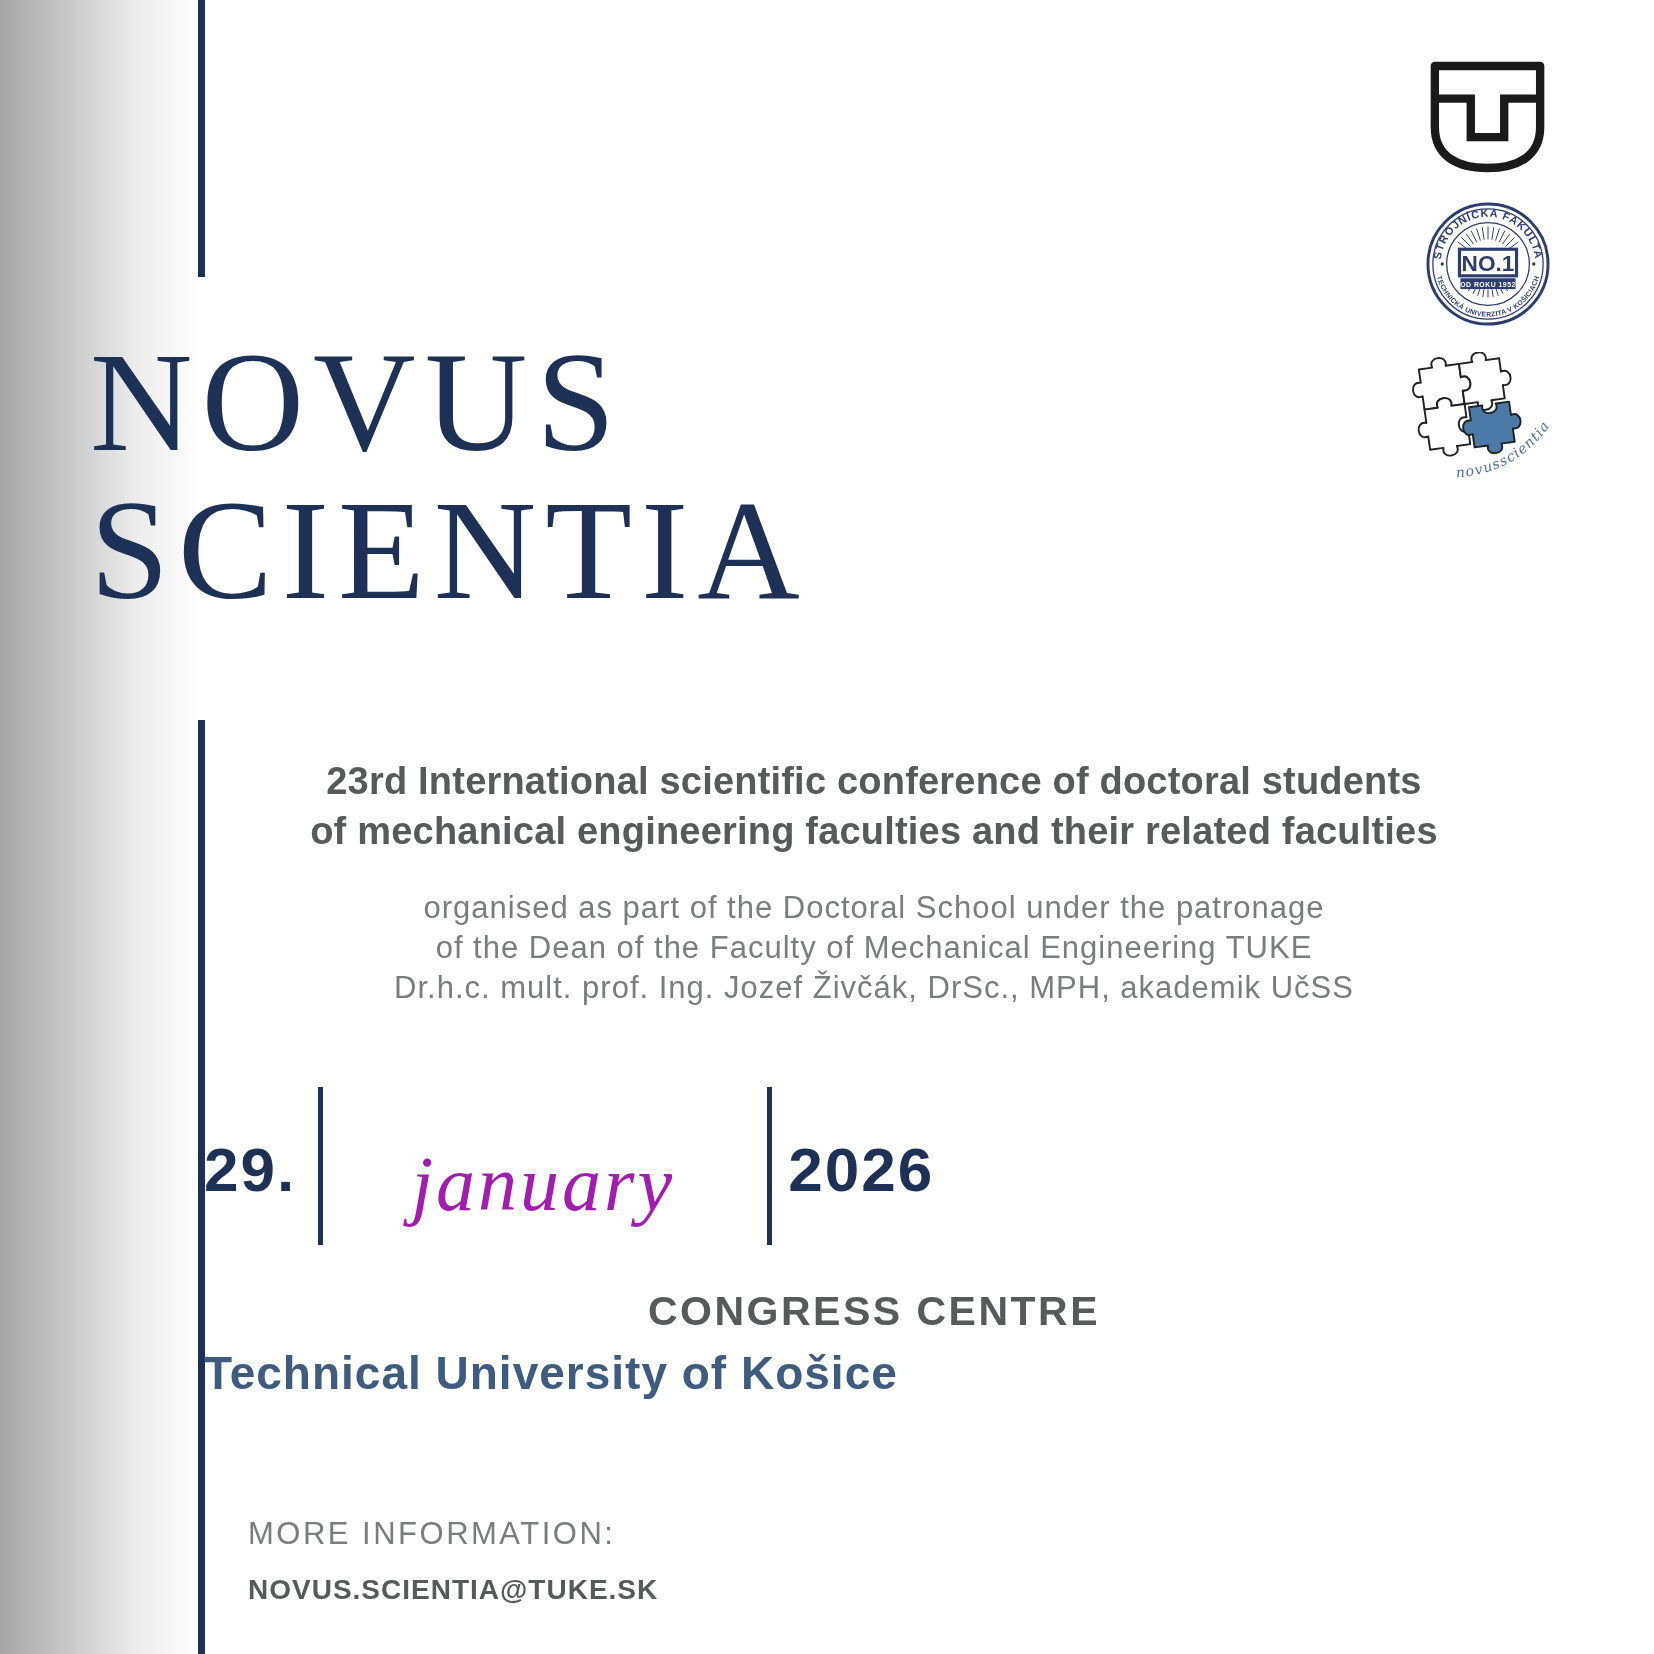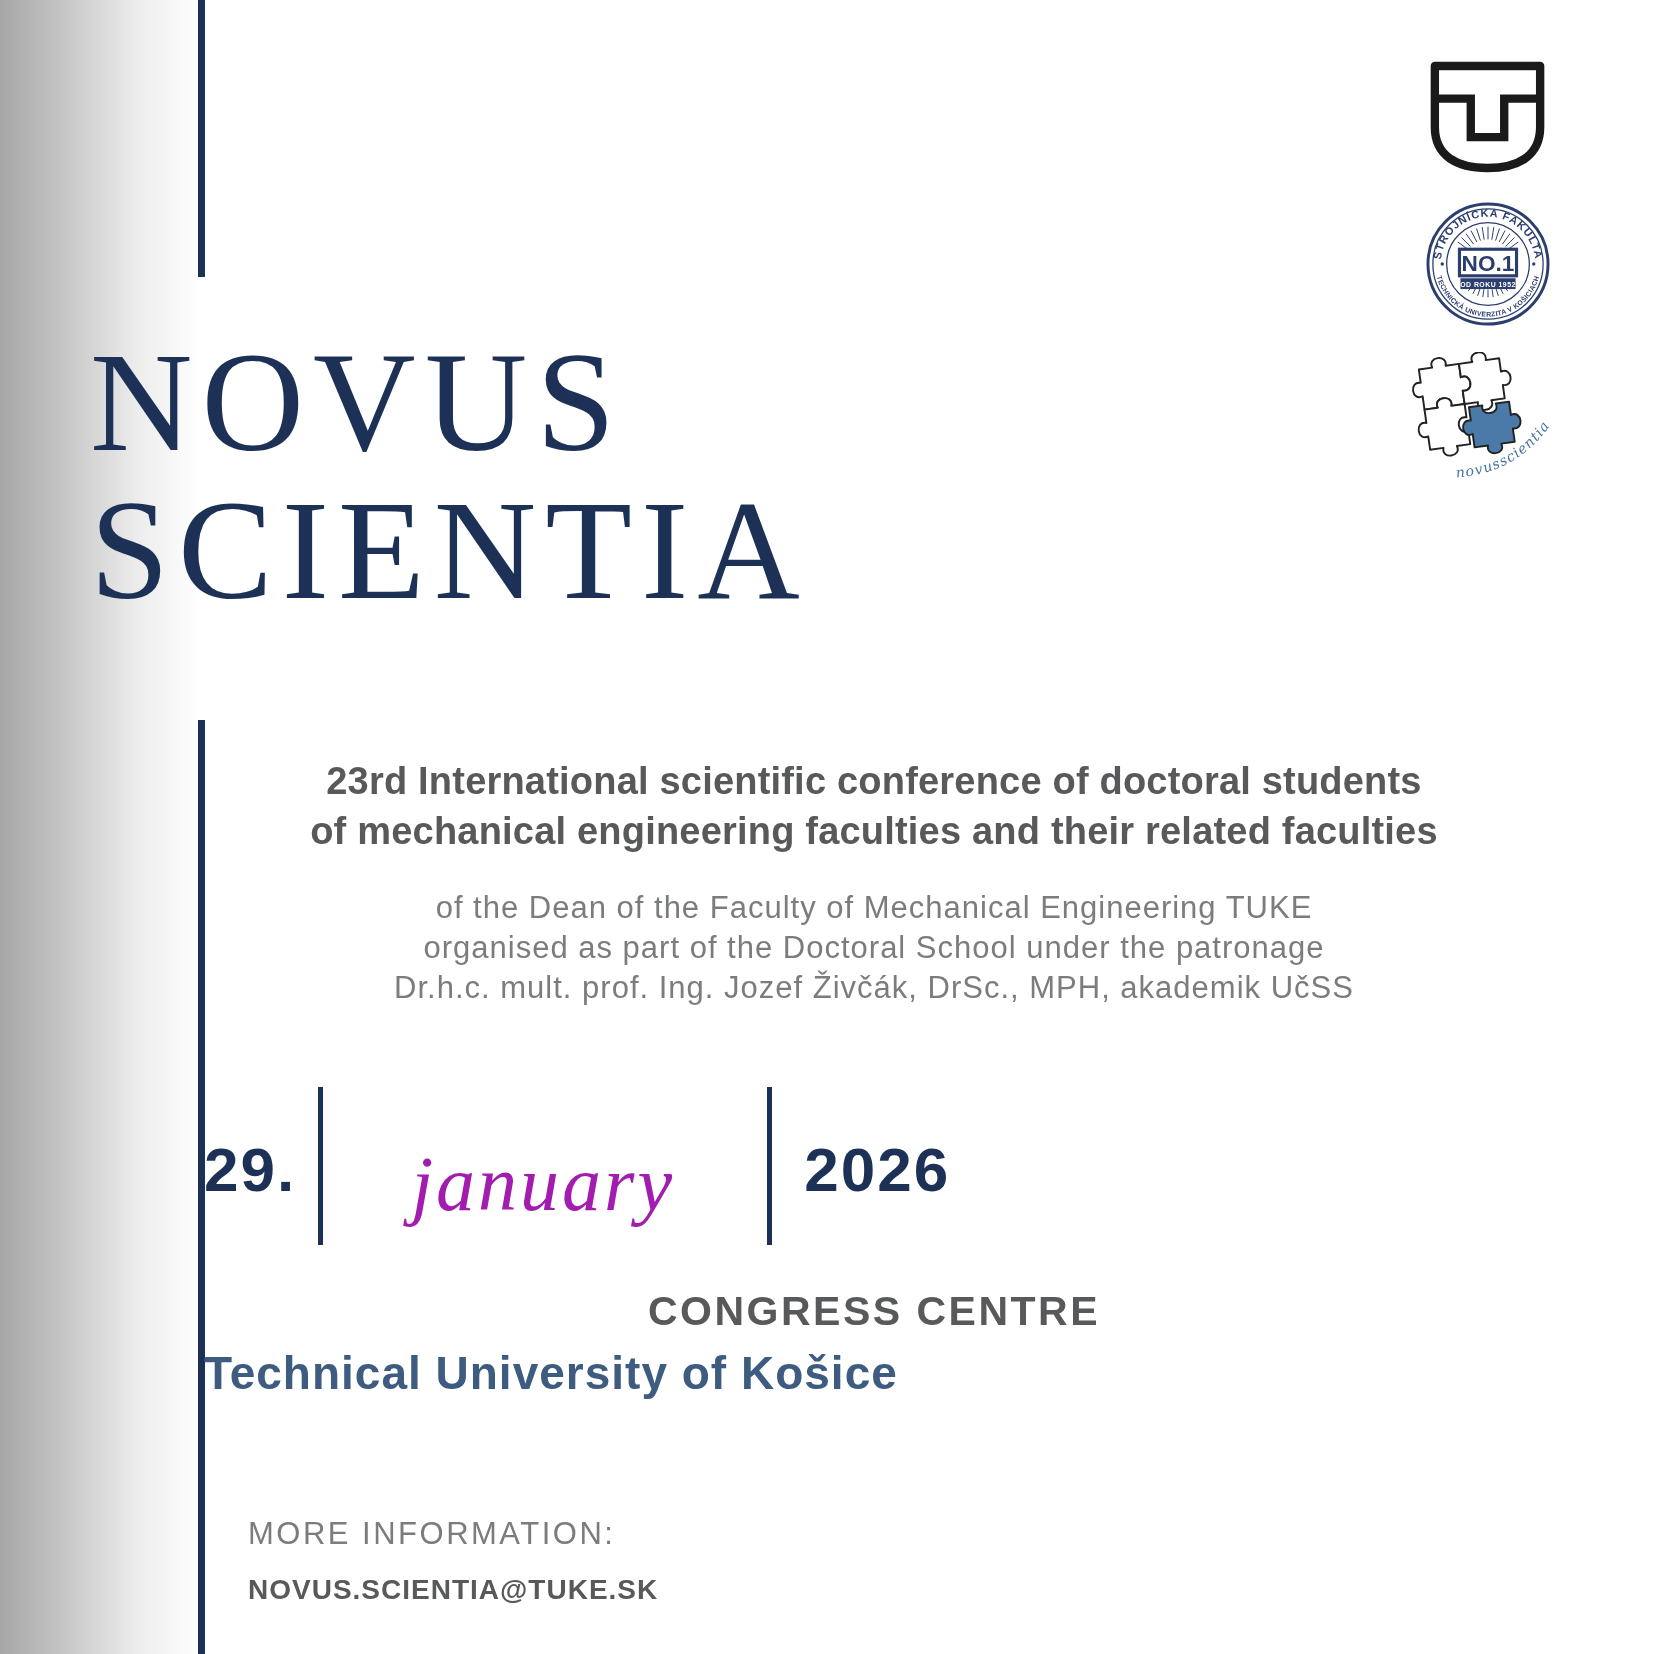--- a/index.html
+++ b/index.html
@@ -51,21 +51,21 @@
     font-size:62px;font-weight:bold;color:#1c3155;letter-spacing:2px;
   }
   .date-sep{width:5px;background:#1c3155;}
   .sep-1{margin-left:22px;}
   .date-month{
     margin-left:20px;min-width:400px;text-align:center;align-self:flex-end;
     padding-bottom:22px;font-family:Liberation Serif, serif;font-style:italic;
     font-size:78px;color:#a21caf;letter-spacing:3px;line-height:1;
   }
   .sep-2{margin-left:24px;}
-  .date-year{margin-left:32px;}
+  .date-year{margin-left:16px;}
   .venue-name{
     position:absolute;top:1288px;left:0;width:100%;text-align:center;
     font-size:41px;font-weight:bold;letter-spacing:2.5px;color:#58595b;
   }
   .venue-university{
     position:absolute;top:1346px;left:0;width:100%;text-align:left;
     font-size:46px;font-weight:bold;letter-spacing:1px;color:#3d5c80;
   }
   .contact{position:absolute;left:248px;top:1516px;}
   .contact-label{
@@ -137,22 +137,22 @@
   </div>
 
   <div class="content">
 
     <div class="heading">
       <div>23rd International scientific conference of doctoral students</div>
       <div>of mechanical engineering faculties and their related faculties</div>
     </div>
 
     <div class="patronage">
+      <div>organised as part of the Doctoral School under the patronage</div>
       <div>of the Dean of the Faculty of Mechanical Engineering TUKE</div>
-      <div>organised as part of the Doctoral School under the patronage</div>
       <div>Dr.h.c. mult. prof. Ing. Jozef Živčák, DrSc., MPH, akademik UčSS</div>
     </div>
 
     <div class="date-row">
       <div class="date-day">29.</div>
       <div class="date-sep sep-1"></div>
       <div class="date-month">january</div>
       <div class="date-sep sep-2"></div>
       <div class="date-year">2026</div>
     </div>

